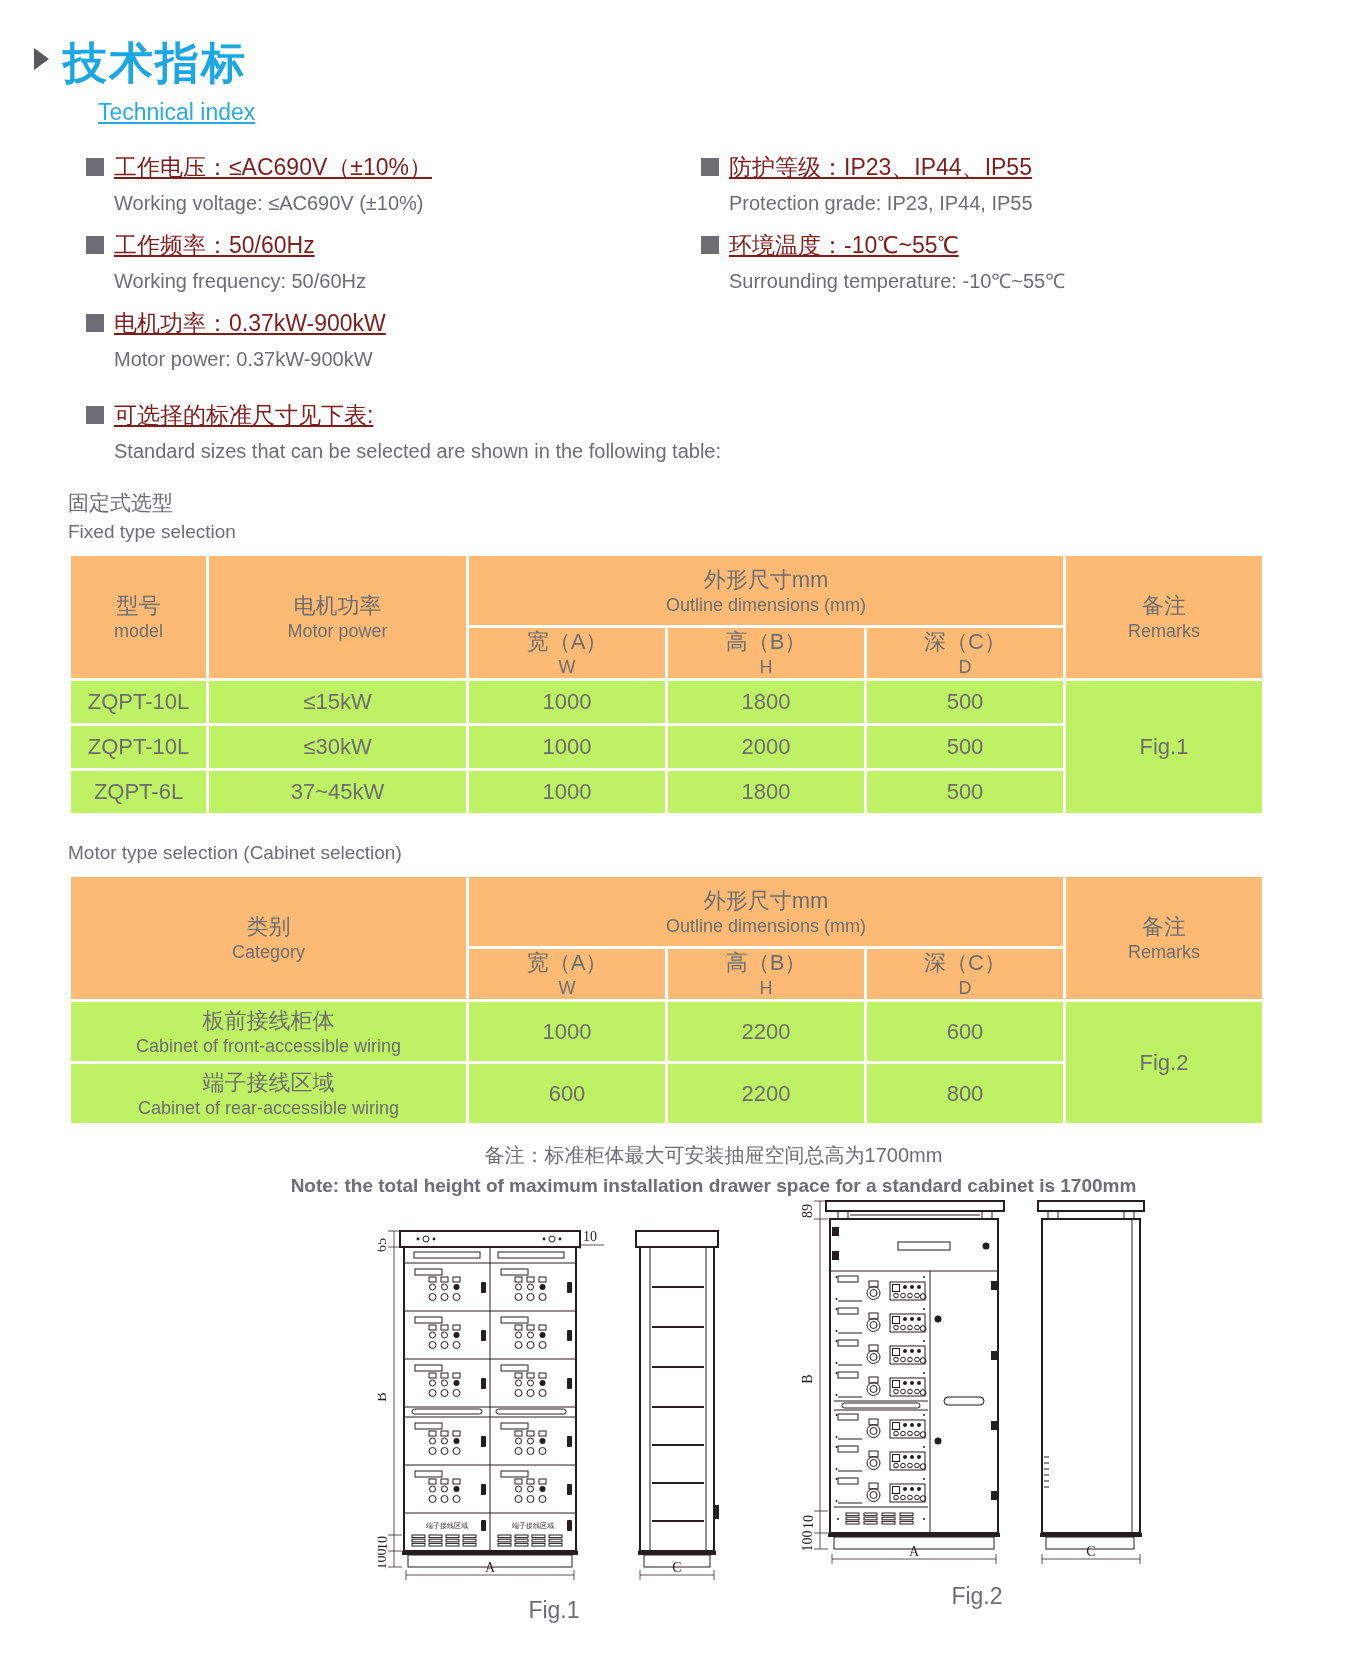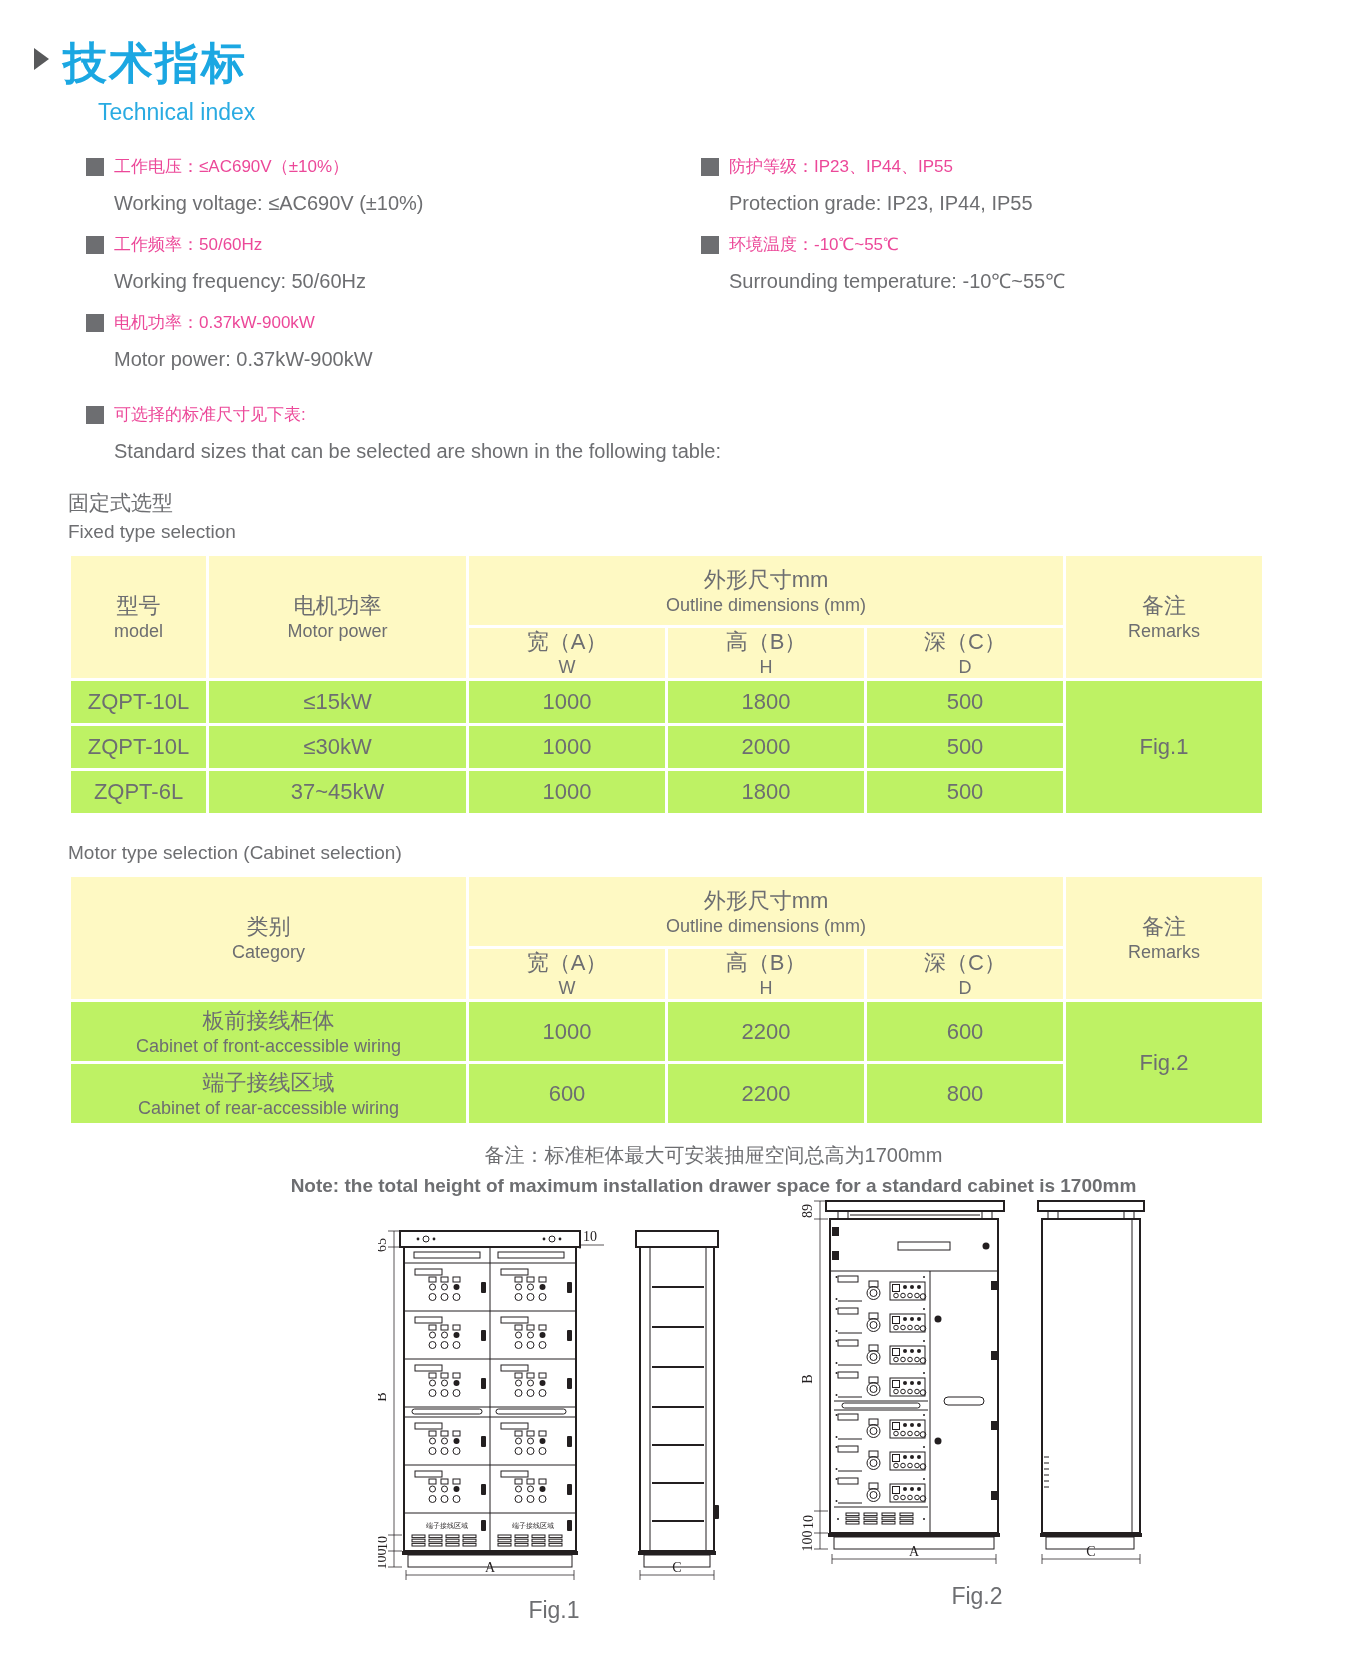--- a/index.html
+++ b/index.html
@@ -11,44 +11,44 @@
   .page { padding:34px 0 0 30px; }
 
   
   .title-row { display:flex; align-items:flex-start; }
   .arrow {
     width:0; height:0; margin:14px 14px 0 4px;
     border-top:11px solid transparent; border-bottom:11px solid transparent;
     border-left:15px solid #58595b;
   }
   .title-zh { font-size:44px; letter-spacing:2px; font-weight:bold; color:#1ba7e2; }
-  .title-en { font-size:23px; color:#29abe2; margin:6px 16px 0 35px; }
+  .title-en { font-size:23px; color:#29abe2; margin:6px 16px 0 35px;text-decoration:underline; }
 
   
   .specs { display:flex; margin:26px 0 0 56px; }
   .specs-col-left { width:615px; }
   .spec-item { margin-bottom:15px; }
-  .spec-zh { display:flex; font-size:17px; color:#ec4899; line-height:30px; }
+  .spec-zh { display:flex; font-size:23px; color:#7f1d1d; line-height:30px;text-decoration:underline; }
   .bullet { flex:0 0 auto; width:18px; height:18px; background:#6d6e71; margin:6px 10px 0 0; }
   .spec-en { font-size:20px; margin:9px 0 0 28px; line-height:24px; }
 
   .spec-bottom { margin:14px 0 0 56px; }
 
   
   .sec-title { margin:26px 0 0 38px; }
   .sec-zh { font-size:21px; color:#6d6e71; }
   .sec-en { font-size:19px; margin-top:4px; }
 
   
   table.spec-table {
     width:1194px; margin:10px 0 0 38px;
     border-collapse:collapse; table-layout:fixed; text-align:center;
   }
   table.spec-table td { border:3px solid #ffffff; vertical-align:middle; }
-  .th { background:#fef9c3; }
+  .th { background:#fdba74; }
   .tdata { background:#bef264; }
   .hz { font-size:22px; color:#6d6e71; line-height:28px; }
   .he { font-size:18px; color:#6d6e71; line-height:22px; }
   .num { font-size:22px; color:#6d6e71; }
   .row1-h { height:72px; }
   .row2-h { height:48px; }
   .drow { height:45px; }
   .drow2 { height:62px; }
 
   .note-block { margin:16px 0 0 40px;text-align:center; }

